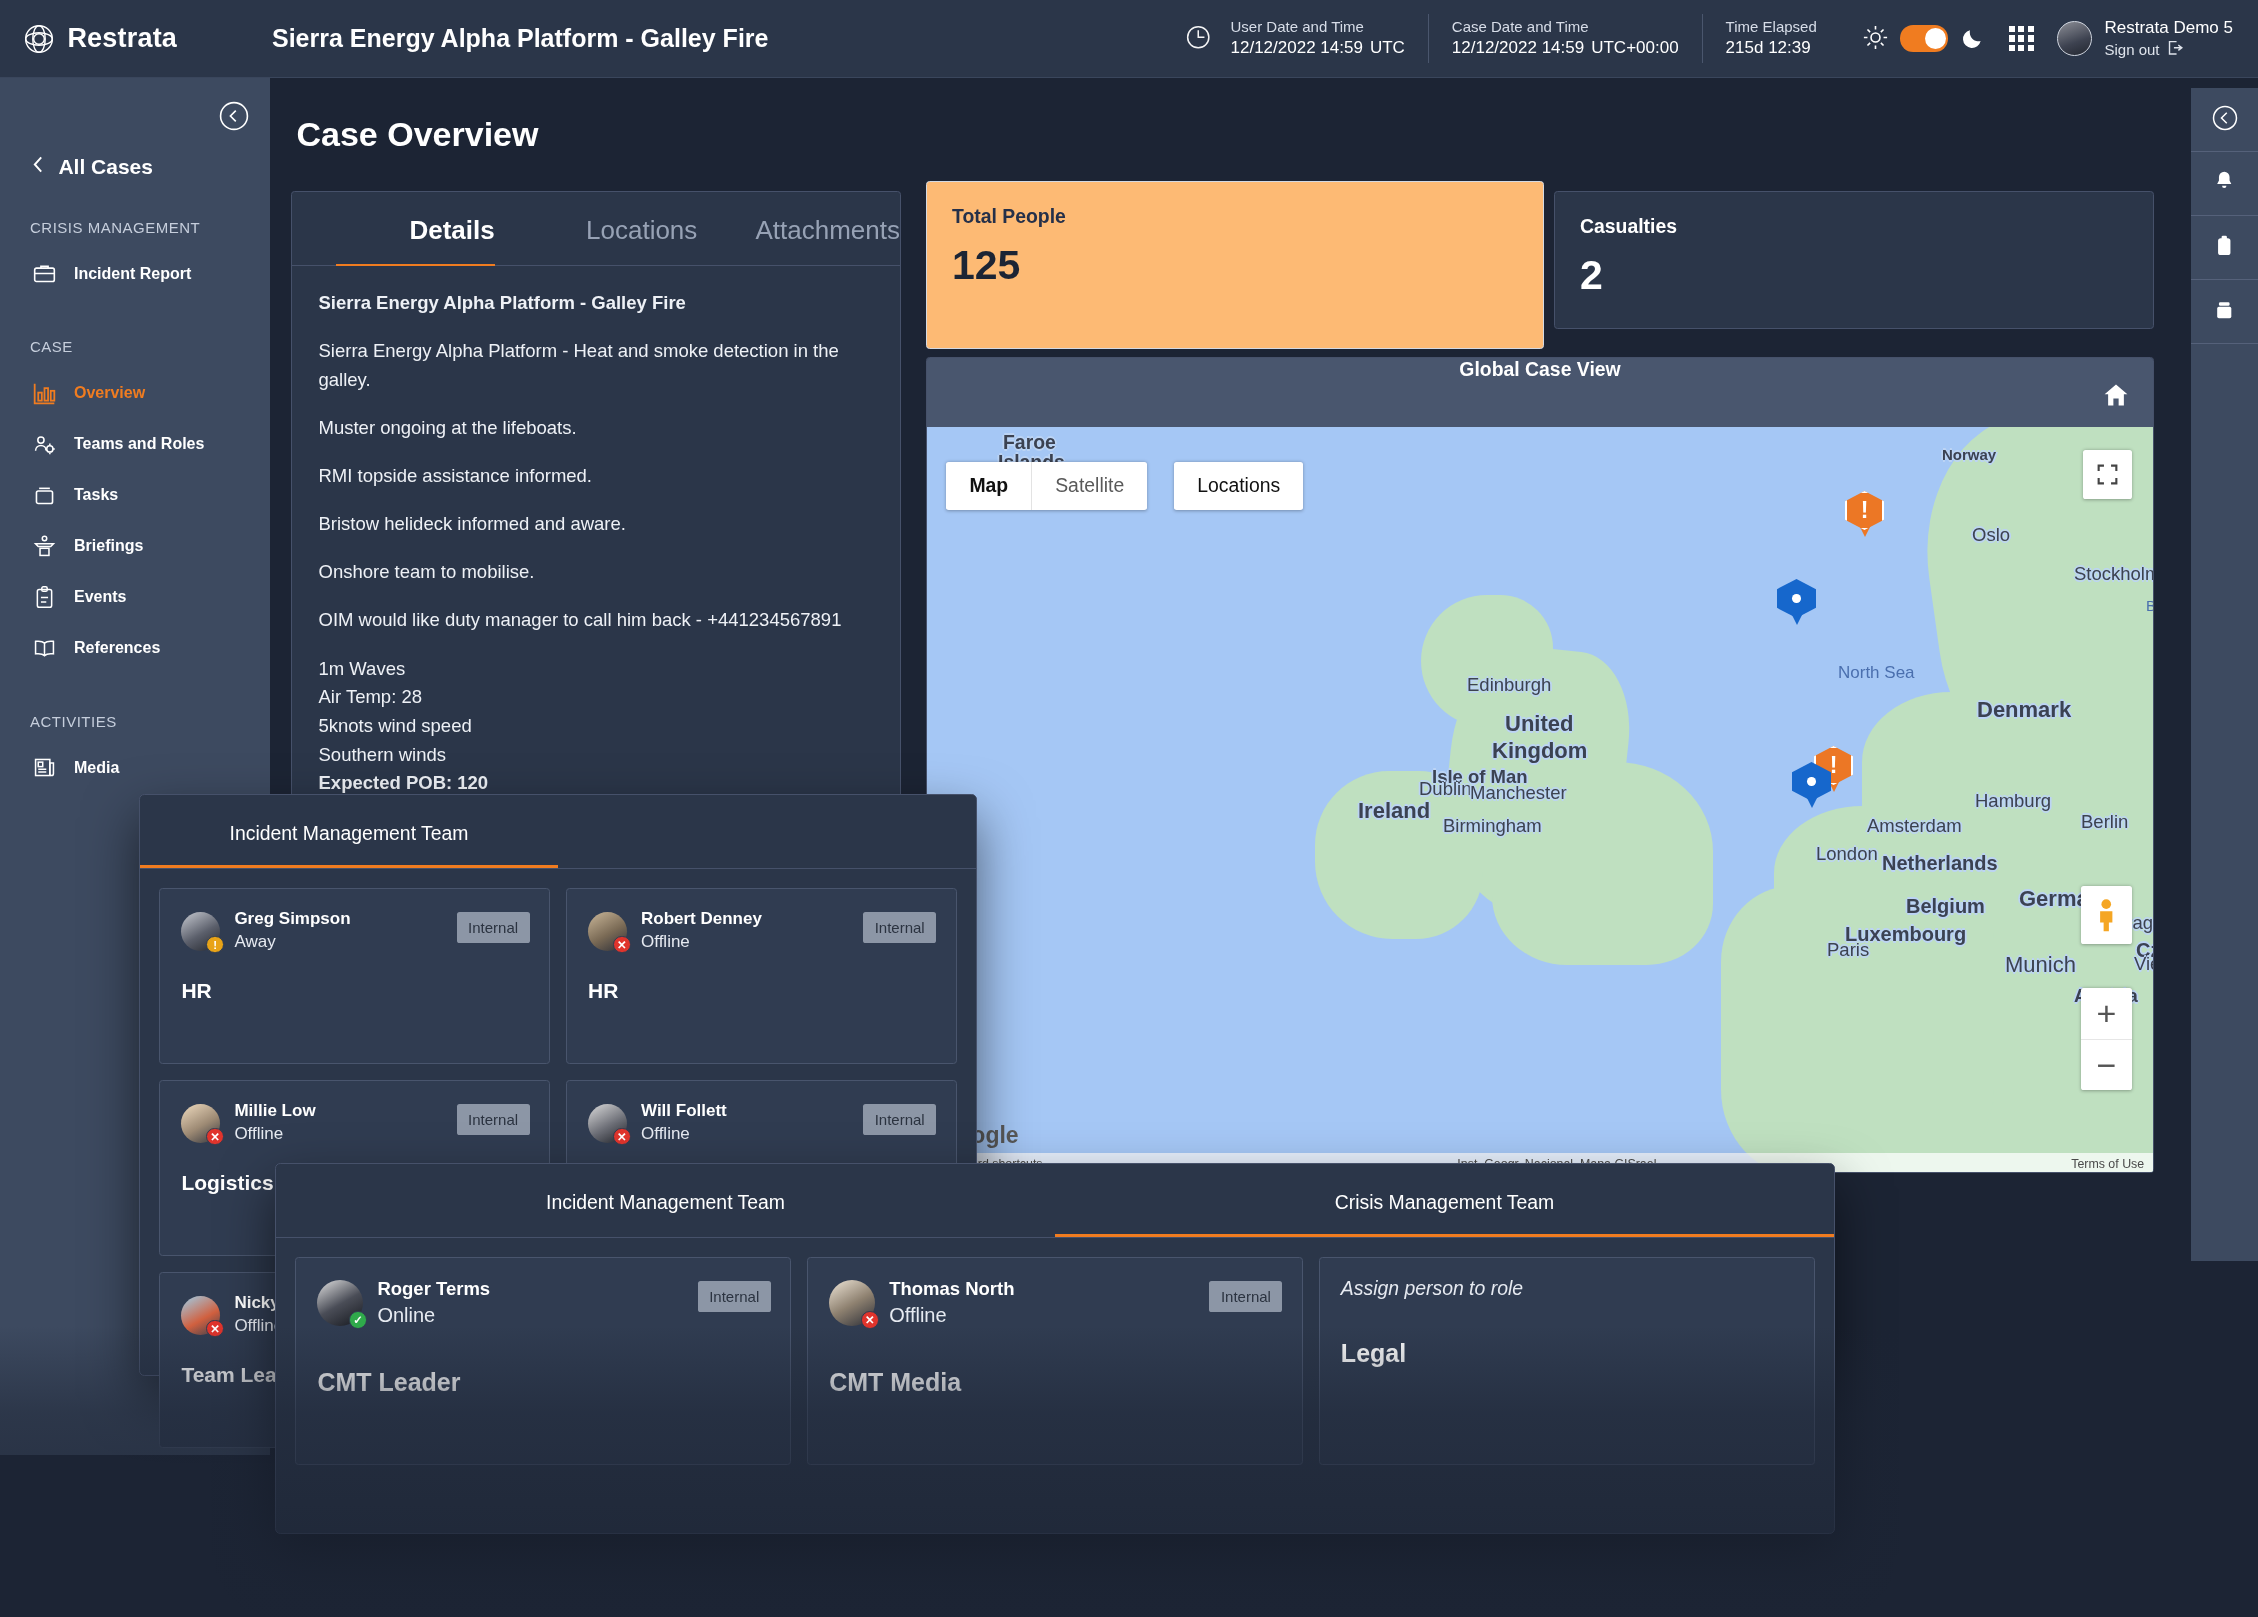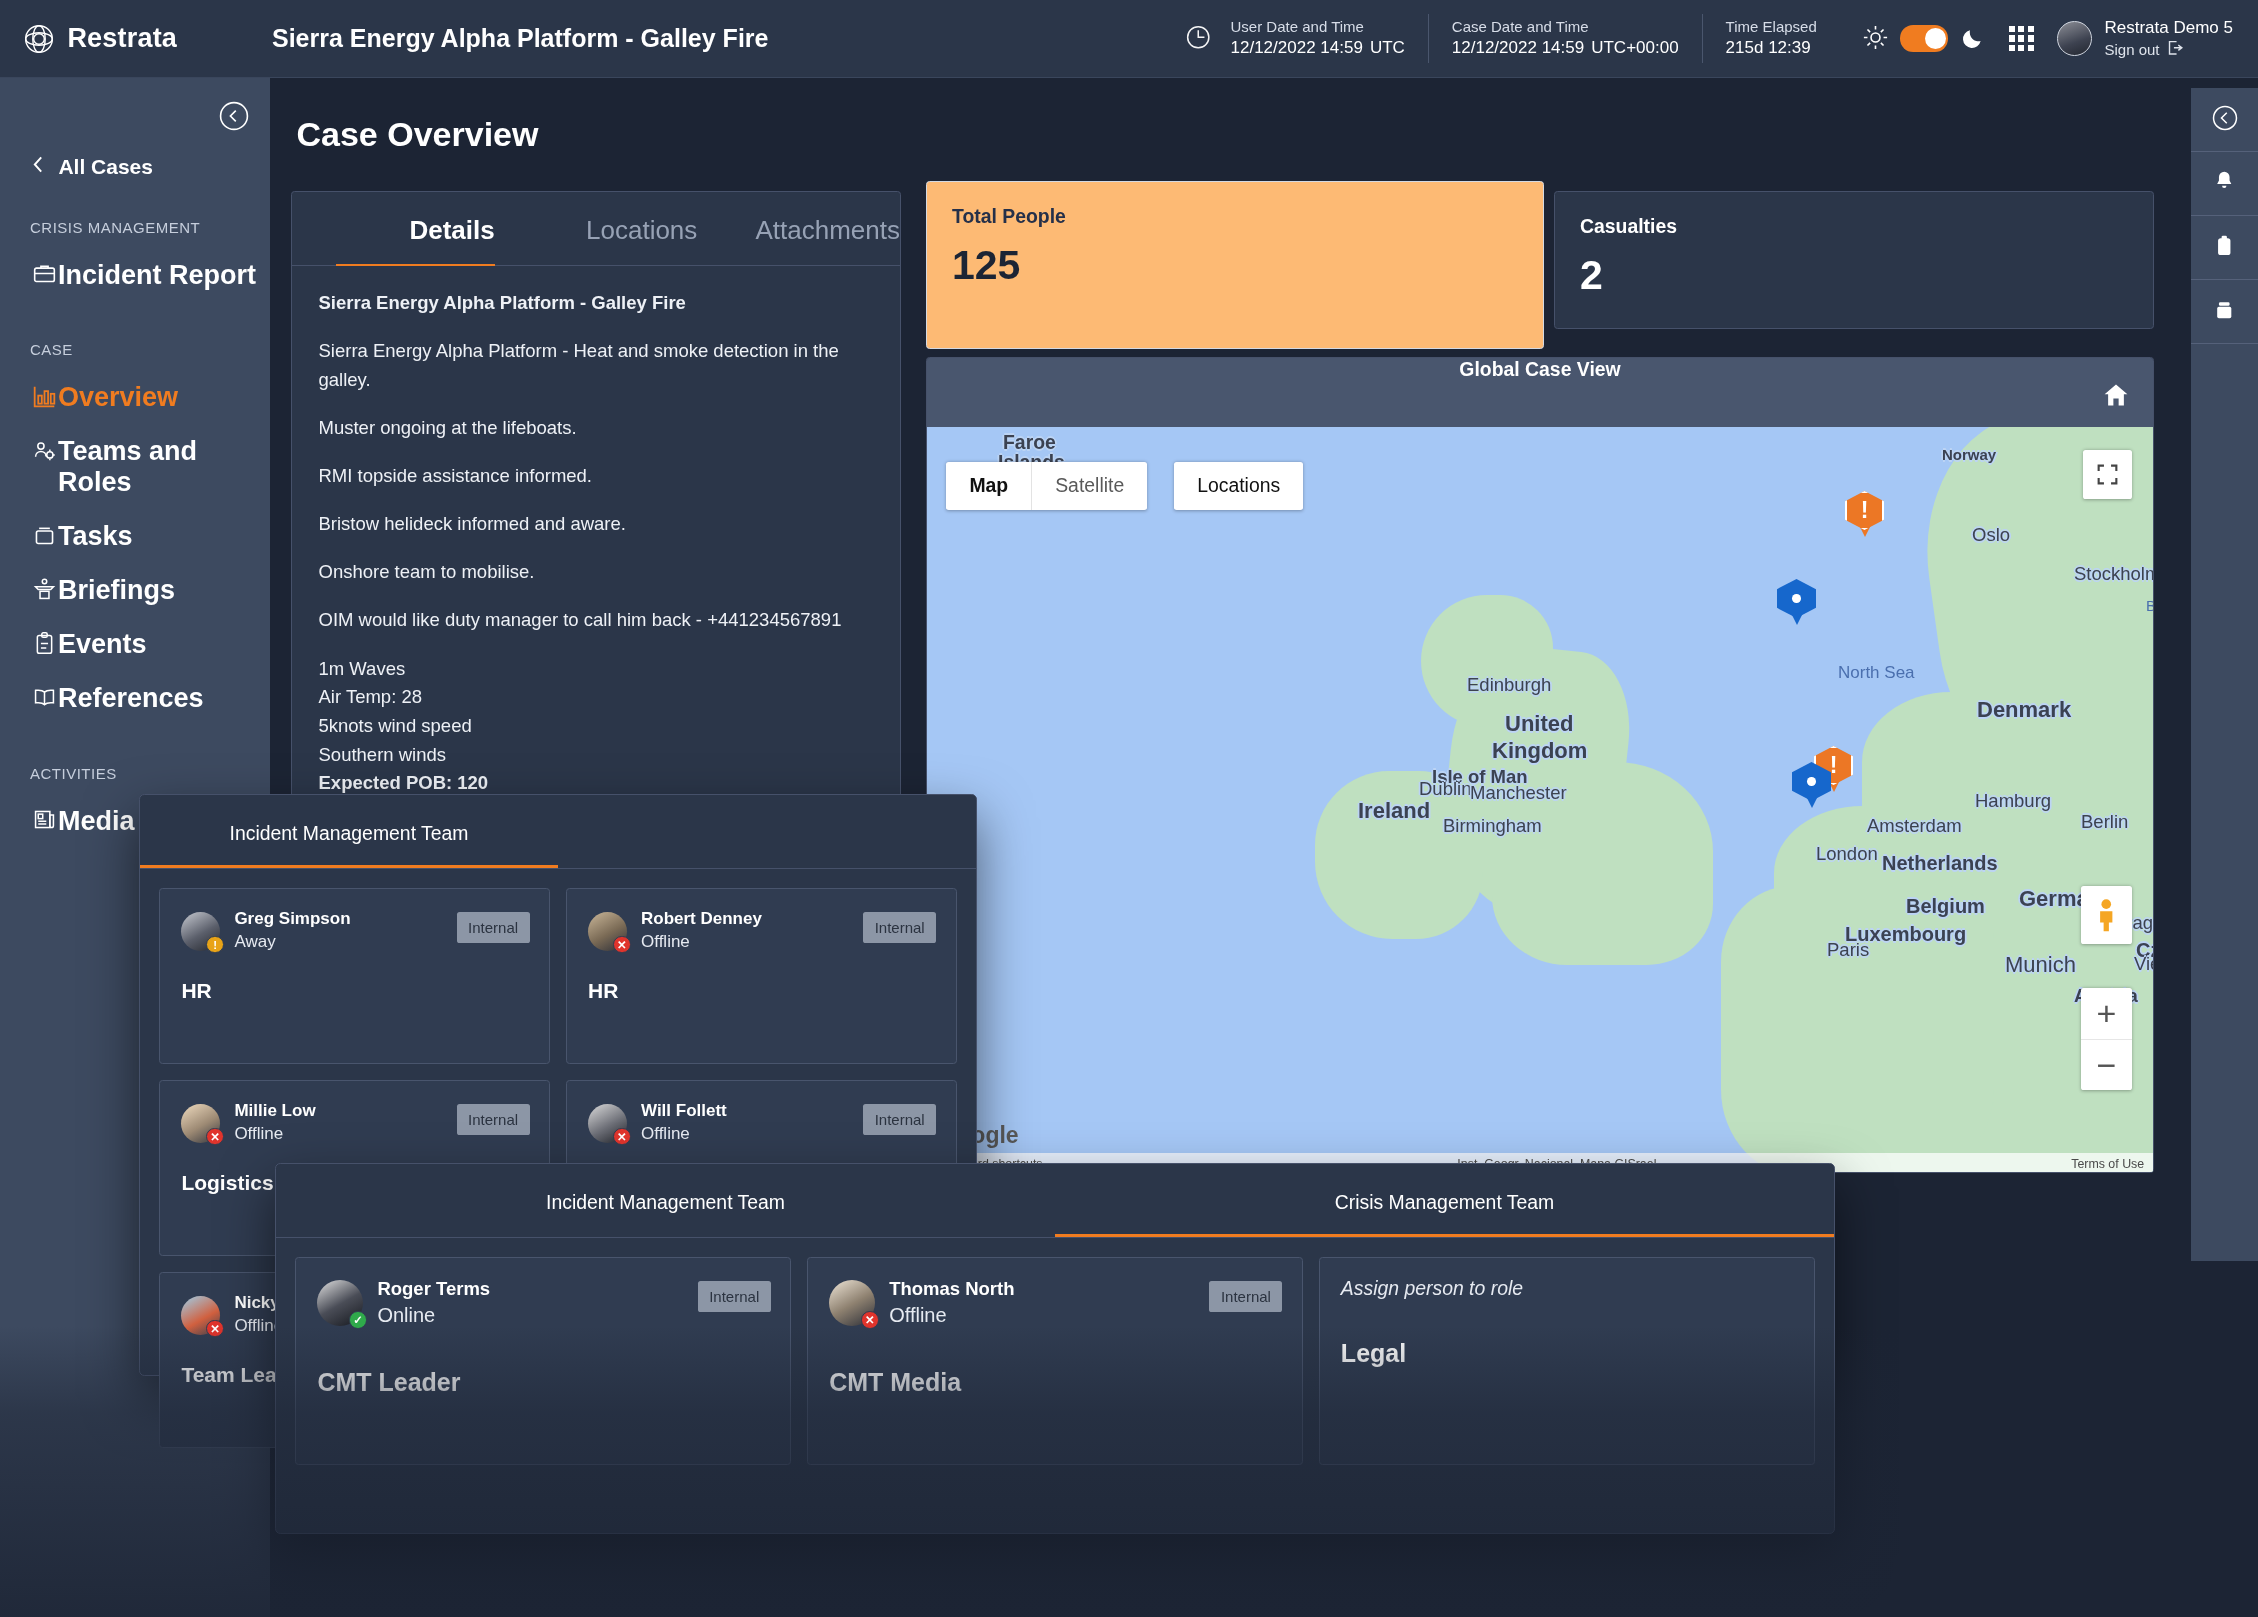--- a/index.html
+++ b/index.html
@@ -38,29 +38,29 @@
   .toggle-pill::after { content: ""; position: absolute; right: 2.6px; top: 2.6px; width: 21px; height: 21px; border-radius: 50%; background: #fff; }
   .grid-icon { margin-left: 23px; display: grid; grid-template-columns: repeat(3, 6.2px); grid-gap: 3.5px; cursor: pointer; }
   .grid-icon i { width: 6.2px; height: 6.2px; background: #fff; display: block; }
   .user-block { display: flex; align-items: center; gap: 12.4px; margin-left: 23px; }
   .avatar-top { width: 35px; height: 35px; border-radius: 50%; background: linear-gradient(160deg,#8d8f97 0%, #3d4250 60%, #22262f 100%); border: 1.8px solid #cfd5df; }
   .user-name { font-size: 17px; line-height: 1.3; }
   .signout { font-size: 15px; color: #dfe4ec; display: flex; align-items: center; gap: 6.2px; cursor: pointer; }
 
   
   .sidebar {
-    position: absolute; left: 0; top: 78px; width: 270px; height: 1539px;
+    position: absolute; left: 0; top: 78px; width: 270px; height: 1377px;
     background: #3d4a60;
     z-index: 20;
   }
   .collapse-btn { position: absolute; right: 19.4px; top: 21px; width: 34px; height: 34px; cursor: pointer; }
   .all-cases { display: flex; align-items: center; gap: 12.4px; padding: 76px 0 0 30px; font-size: 21px; font-weight: 700; cursor: pointer; }
   .nav-section { margin-top: 39px; }
   .nav-head { font-size: 15px; letter-spacing: 0.5px; color: #c6cedc; padding-left: 30px; margin-bottom: 12.4px; }
-  .nav-item { display: flex; padding: 11.5px 0 11.5px 30px; font-size: 27px; font-weight: 700; color: #ffffff; cursor: pointer; }
+  .nav-item { display: flex; align-items: center; gap: 16px; padding: 11.5px 0 11.5px 30px; font-size: 16px; font-weight: 700; color: #ffffff; cursor: pointer; }
   .nav-item .ico { width: 28px; height: 28px; display: flex; align-items: center; justify-content: center; flex: 0 0 28px; }
   .nav-item.active { color: #f07c20; }
 
   
   .rail {
     position: absolute; right: 0; top: 88px; width: 67px; height: 1173px;
     background: #3d4a60; z-index: 25;
   }
   .rail-item { height: 64px; display: flex; align-items: center; justify-content: center; border-bottom: 0.9px solid #55617a; cursor: pointer; }
   .page-title { font-size: 34px; font-weight: 700; padding: 37px 0 0 26.5px; }

